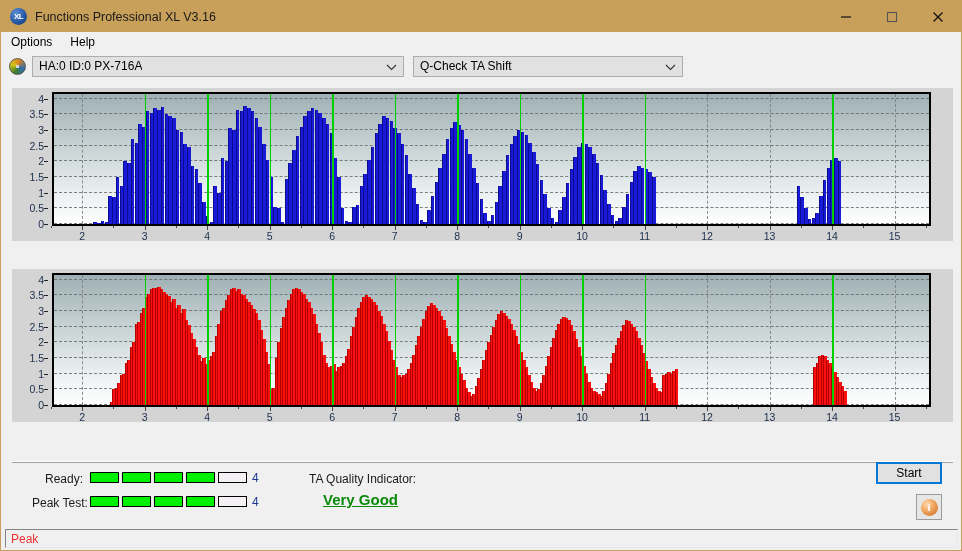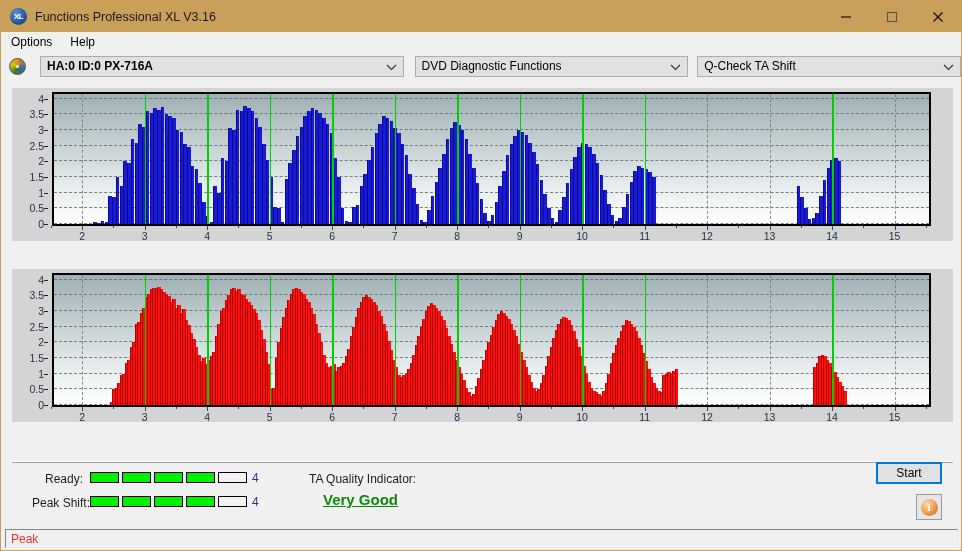--- a/index.html
+++ b/index.html
@@ -64,21 +64,21 @@
     position:relative;height:21px;box-sizing:border-box;
     background:#e1e1e1;border:1px solid #adadad;
     display:flex;align-items:center;
     font-size:12px;color:#000;
   }
   .combo .txt{padding-left:6px;white-space:nowrap;overflow:hidden;}
   .combo .arrow{
     position:absolute;right:6px;top:0;height:21px;
     display:flex;align-items:center;
   }
-  #combo-device{width:372px;margin-left:8px;font-weight:bold;}
+  #combo-device{width:372px;margin-left:0;}
   #combo-function{width:280px;margin-left:11px;}
   #combo-test{width:270px;margin-left:9px;}
   
   .chart-panel{
     position:absolute;left:11px;
     width:941px;height:153px;
     background:#d4d4d4;
     box-sizing:border-box;
   }
   #chart-top{top:87px;}
@@ -188,28 +188,20 @@
 
   <div class="menubar">
     <div class="menu-item">Options</div>
     <div class="menu-item">Help</div>
   </div>
 
   <div class="toolbar">
     <div class="disc-icon"></div>
     <div class="combo" id="combo-device">
       <div class="txt">HA:0 ID:0  PX-716A</div>
-      <div class="arrow">
-        <svg width="11" height="8" viewBox="0 0 11 8">
-            <polyline points="1,2 5.5,6.5 10,2" fill="none" stroke="#333" stroke-width="1.1"></polyline>
-          </svg>
-      </div>
-    </div>
-    <div class="combo" id="combo-function">
-      <div class="txt">DVD Diagnostic Functions</div>
       <div class="arrow">
         <svg width="11" height="8" viewBox="0 0 11 8">
             <polyline points="1,2 5.5,6.5 10,2" fill="none" stroke="#333" stroke-width="1.1"></polyline>
           </svg>
       </div>
     </div>
     <div class="combo" id="combo-test">
       <div class="txt">Q-Check TA Shift</div>
       <div class="arrow">
         <svg width="11" height="8" viewBox="0 0 11 8">
@@ -839,21 +831,21 @@
     <div class="metric-label" style="left:33px;top:10px;">Ready:</div>
     <div class="segbar" id="seg-jitter" style="left:78px;top:10px;">
         <div class="seg on"></div>
         <div class="seg on"></div>
         <div class="seg on"></div>
         <div class="seg on"></div>
         <div class="seg"></div>
       </div>
     <div class="segval" style="left:240px;top:9px;">4</div>
 
-    <div class="metric-label" style="left:20px;top:34px;">Peak Shift:</div>
+    <div class="metric-label" style="left:20px;top:34px;">Peak Test:</div>
     <div class="segbar" id="seg-peak" style="left:78px;top:34px;">
         <div class="seg on"></div>
         <div class="seg on"></div>
         <div class="seg on"></div>
         <div class="seg on"></div>
         <div class="seg"></div>
       </div>
     <div class="segval" style="left:240px;top:33px;">4</div>
 
     <div class="ta-label" style="left:297px;top:10px;">TA Quality Indicator:</div>

